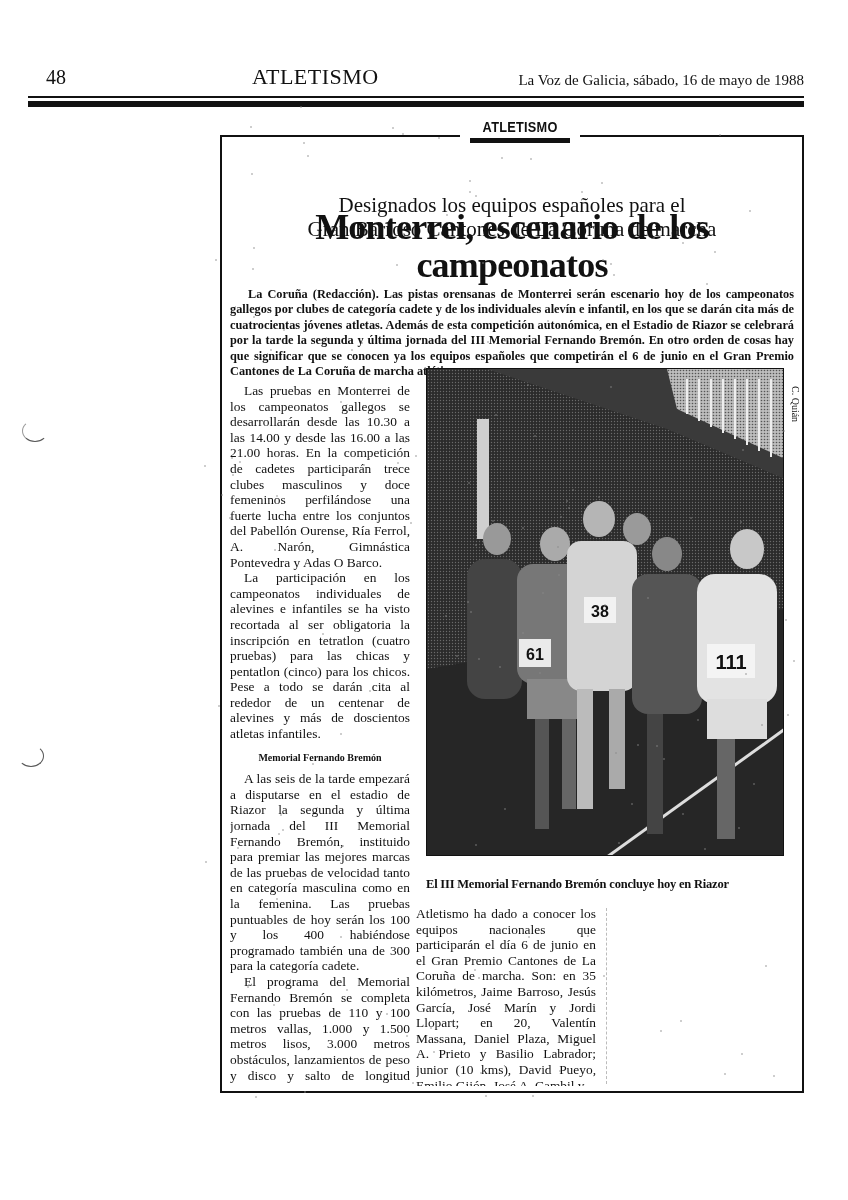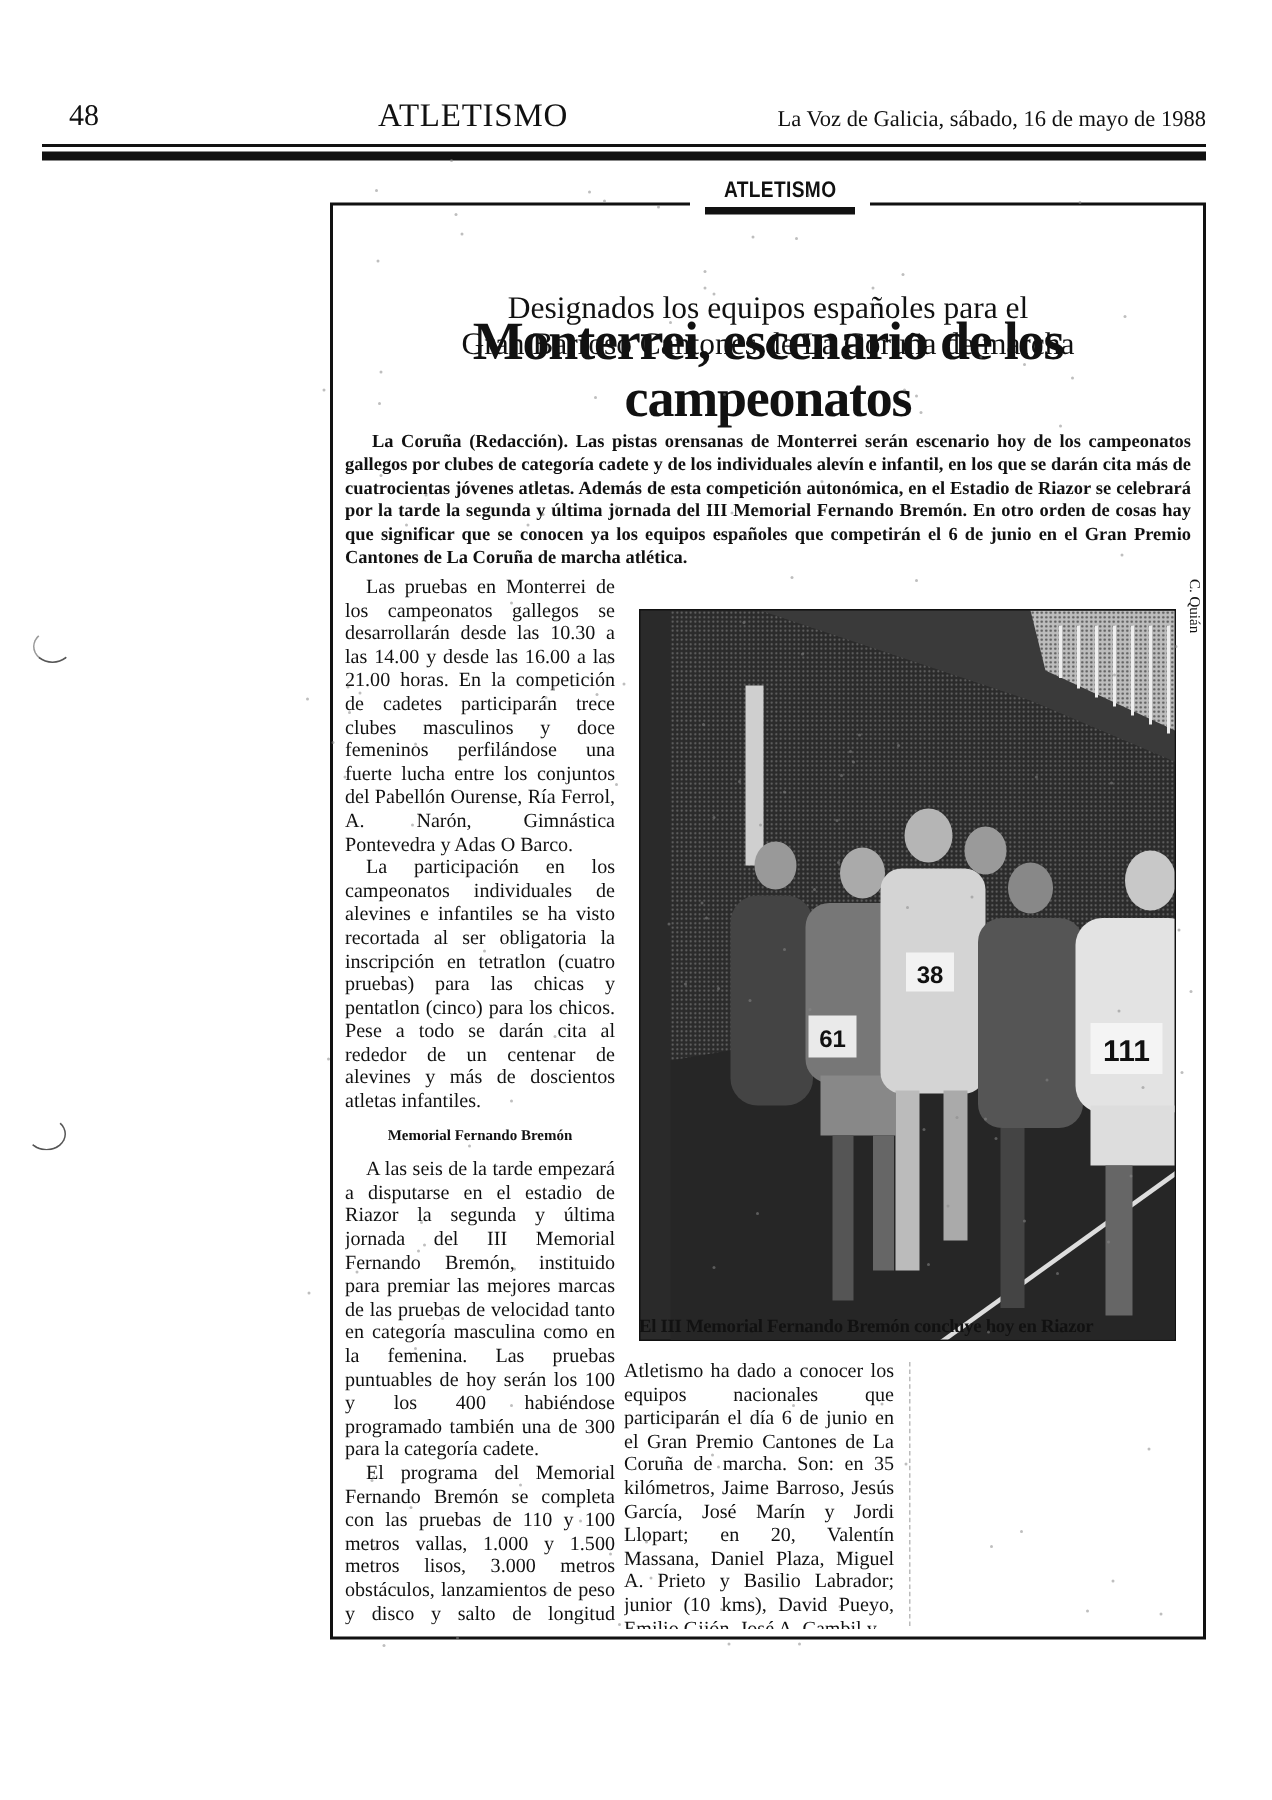--- a/index.html
+++ b/index.html
@@ -46,22 +46,22 @@
   .col p { margin: 0; text-indent: 14px; }
   .col .subhead { text-indent: 0; text-align: center; font-weight: bold; margin: 8px 0 6px; font-size: 10px; }
 
   .col1 { left: 230px; top: 383px; width: 180px; height: 700px; overflow: hidden; }
   .col2 { left: 416px; top: 906px; width: 180px; height: 180px; overflow: hidden; }
   .col3 { left: 605px; top: 906px; width: 180px; height: 180px; overflow: hidden; }
   .col-sep2 { left: 606px; top: 908px; width: 0; height: 176px; border-left: 1px dashed #bbb; }
 
   
   .photo {
-    left: 426px; top: 406px; width: 358px; height: 488px;
-    background: #2a2a2a; overflow: hidden; border: 1px solid #111; box-sizing: border-box; padding-left: 20px;
+    left: 426px; top: 368px; width: 358px; height: 488px;
+    background: #2a2a2a; overflow: hidden; border: 1px solid #111; box-sizing: border-box;
   }
   .photo svg { display: block; }
   .photo-credit {
     left: 785px; top: 386px; width: 16px; height: 60px;
     writing-mode: vertical-rl; font-size: 10px; font-family: "Liberation Serif", serif;
   }
   .caption {
     left: 426px; width: 358px; top: 877px; text-align: left;
     font-size: 12.5px; font-weight: bold; letter-spacing: -0.2px;
   }

